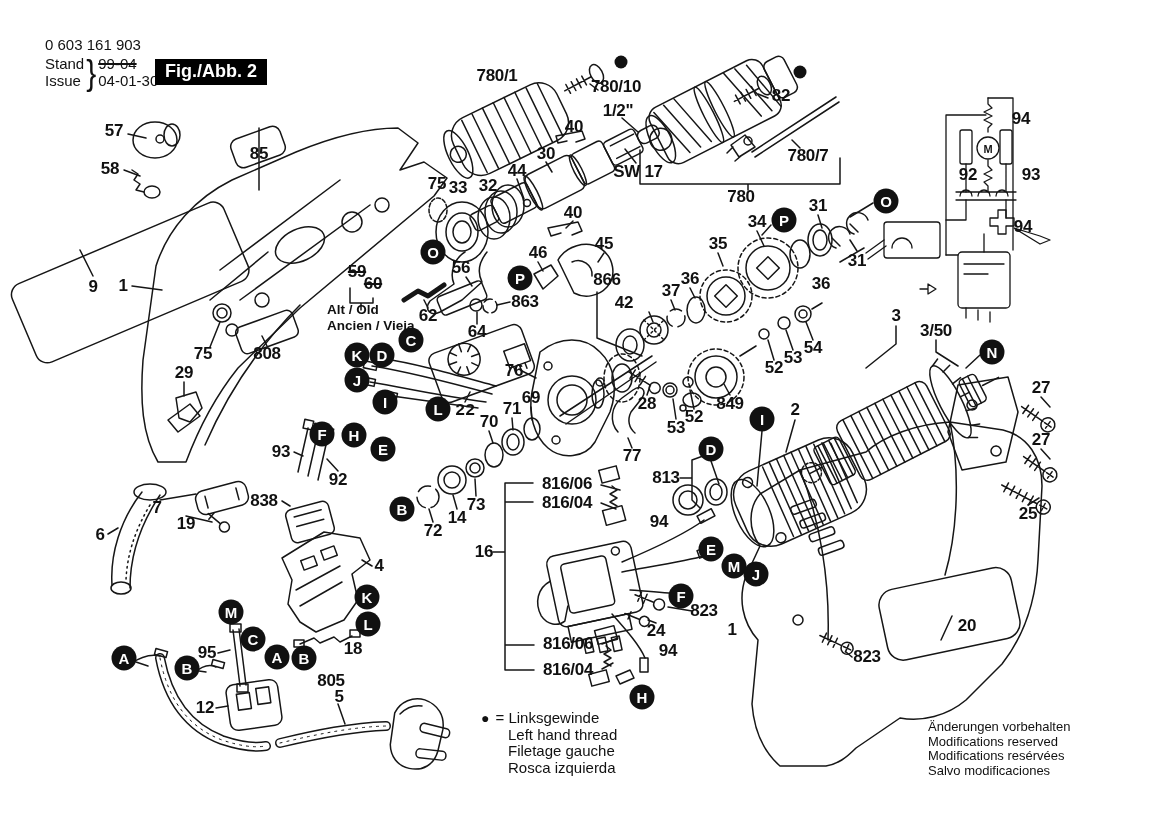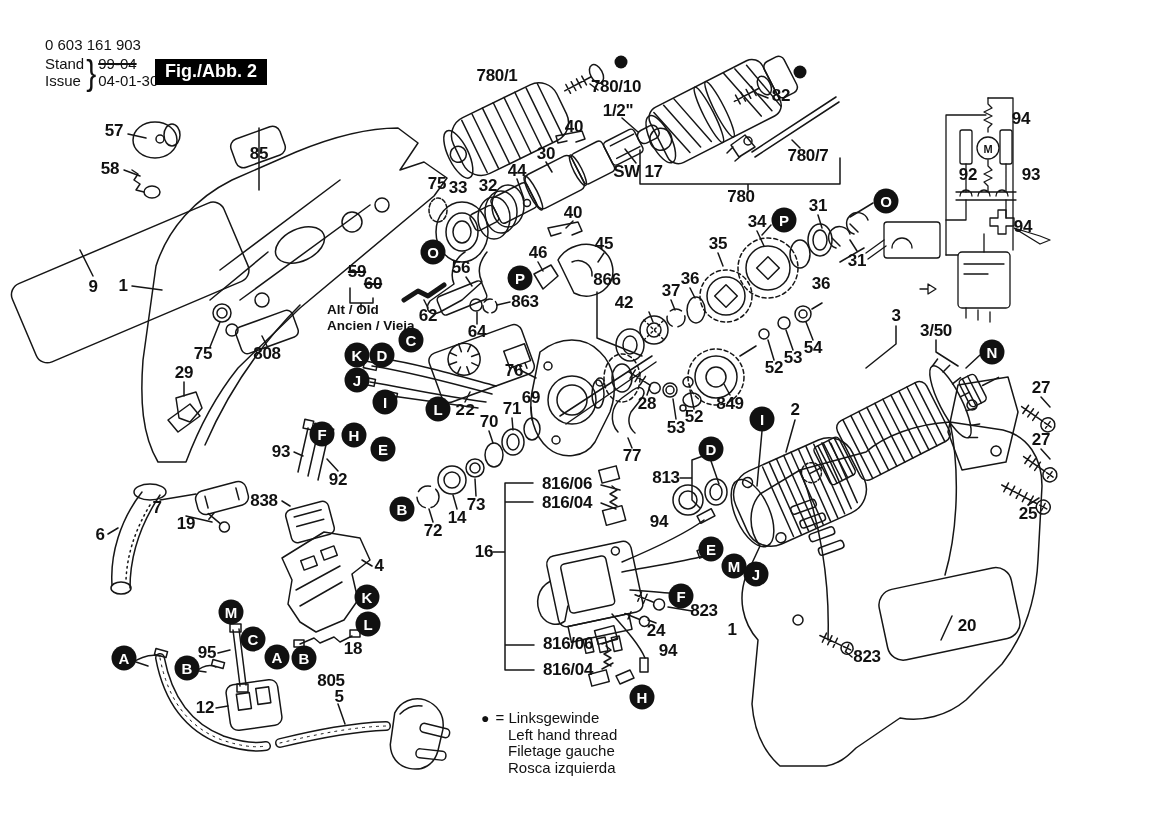--- a/index.html
+++ b/index.html
@@ -466,20 +466,26 @@
       <span class="dot">●</span>
       <span>= Linksgewinde</span>
     </div>
     <div class="rest">
       <div>Left hand thread</div>
       <div>Filetage gauche</div>
       <div>Rosca izquierda</div>
     </div>
   </div>
 
+  <div class="notice">
+    <div>Änderungen vorbehalten</div>
+    <div>Modifications reserved</div>
+    <div>Modifications resérvées</div>
+    <div>Salvo modificaciones</div>
+  </div>
 
   <div id="label-layer">
       <span class="part-label" style="left: 497px; top: 76px;">780/1</span>
       <span class="part-label" style="left: 616px; top: 87px;">780/10</span>
       <span class="part-label" style="left: 781px; top: 96px;">82</span>
       <span class="part-label" style="left: 808px; top: 156px;">780/7</span>
       <span class="part-label" style="left: 741px; top: 197px;">780</span>
       <span class="part-label" style="left: 618px; top: 111px;">1/2"</span>
       <span class="part-label" style="left: 574px; top: 127px;">40</span>
       <span class="part-label" style="left: 546px; top: 154px;">30</span>

